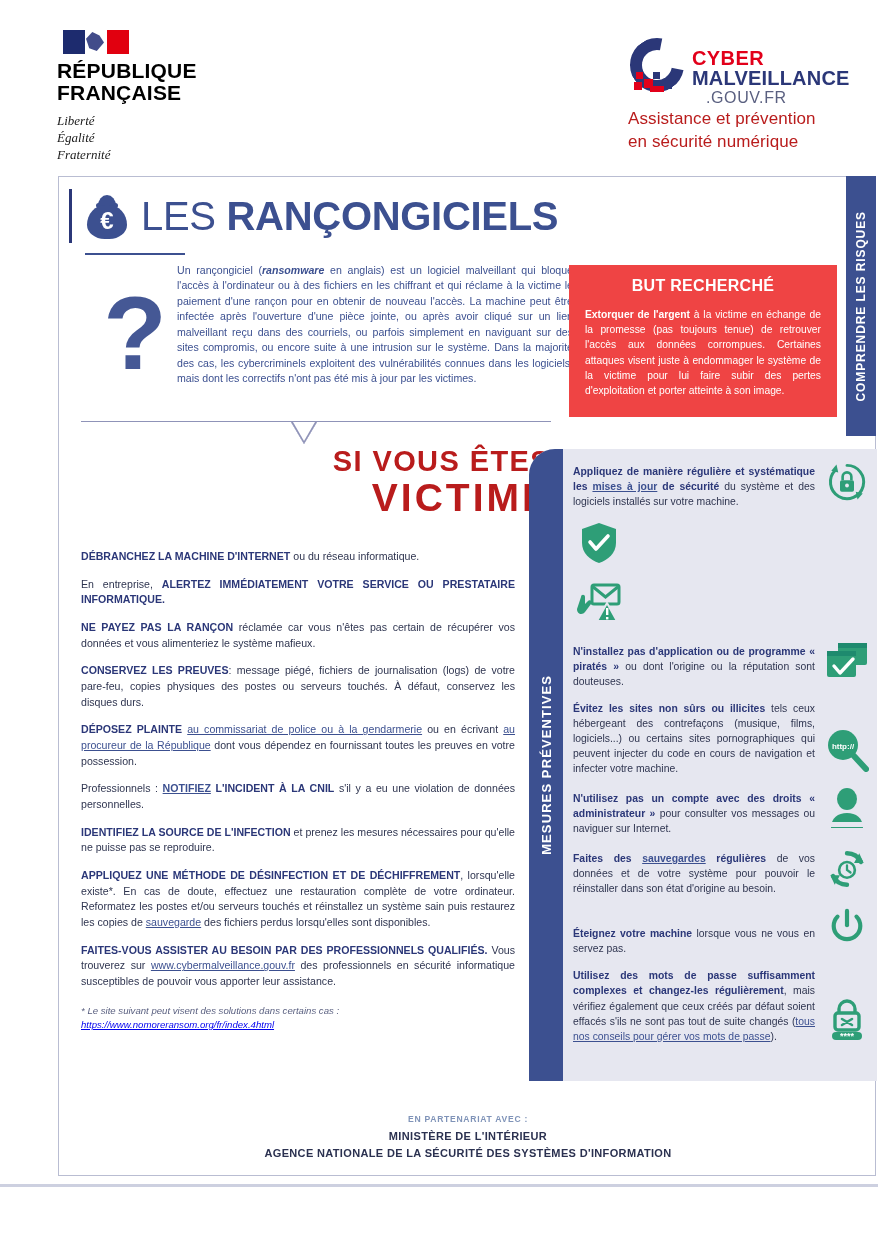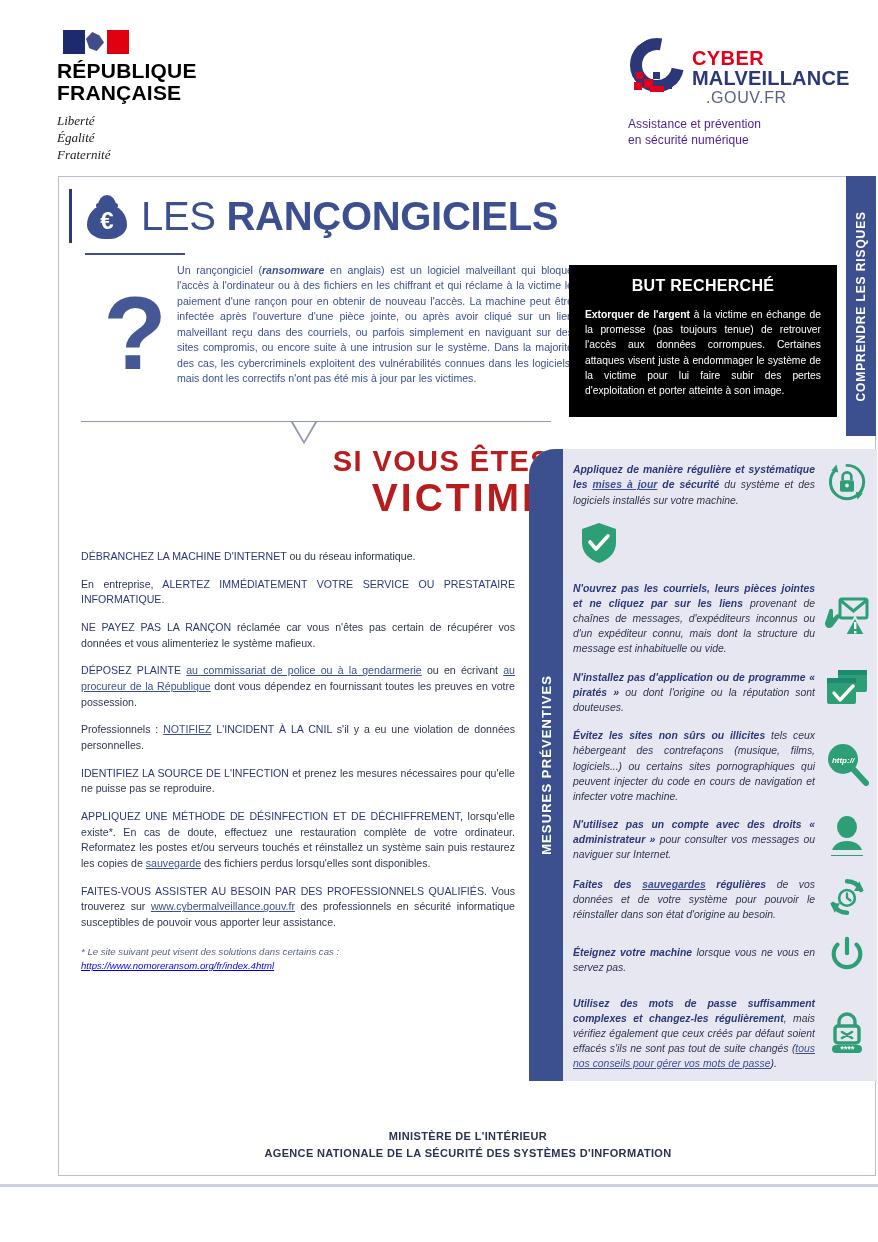--- a/index.html
+++ b/index.html
@@ -111,23 +111,23 @@
   }
   .cl-malv {
     font-size: 20px; font-weight: bold; letter-spacing: .2px;
     color: #2b3778; line-height: 1.02;
   }
   .cl-gouv {
     font-size: 16px; font-weight: normal; letter-spacing: .6px;
     color: #5a6080; line-height: 1.1; margin-left: 14px;
   }
   .cl-tag {
-    margin-top: 12px;
-    font-size: 12px;
-    color: #4c1d95;
+    margin-top: 4px;
+    font-size: 17px;
+    color: #b91c1c;
     line-height: 1.35;
     letter-spacing: .1px;
   }
 
   
   .frame {
     position: absolute;
     left: 58px;
     top: 176px;
     width: 818px;
@@ -258,21 +258,21 @@
   }
   .intro p b { font-weight: bold; font-style: italic; }
 
   
   .goal-box {
     position: absolute;
     left: 510px;
     top: 88px;
     width: 268px;
     height: 152px;
-    background: #000000;
+    background: #ef4444;
     padding: 12px 16px 10px 16px;
   }
   .goal-title {
     text-align: center;
     color: #ffffff;
     font-weight: bold;
     font-size: 16px;
     letter-spacing: .3px;
     margin-bottom: 12px;
   }
@@ -352,21 +352,21 @@
     top: 372px;
     width: 434px;
   }
   .vitem {
     font-size: 10.6px;
     line-height: 1.48;
     color: #2f3550;
     text-align: justify;
     margin-bottom: 12px;
   }
-  .vitem b { font-weight: normal; color: #2b3778; }
+  .vitem b { font-weight: bold; color: #2b3778; }
   .vitem u, .vitem .lnk {
     text-decoration: underline;
     color: #3c5090;
   }
   .vnote {
     font-size: 9.6px;
     line-height: 1.5;
     color: #5a6080;
     font-style: italic;
     text-align: justify;
@@ -406,23 +406,22 @@
     white-space: nowrap;
   }
   .prev-list {
     position: absolute;
     left: 514px;
     top: 284px;
     width: 300px;
   }
   .pitem {
     display: flex;
-    align-items: center;
+    align-items: flex-end;
     margin-bottom: 12px;
-    font-style: italic;
   }
   .pitem-text {
     flex: 1 1 auto;
     font-size: 10.4px;
     line-height: 1.45;
     color: #2f3550;
     text-align: justify;
     padding-right: 6px;
   }
   .pitem-text b { font-weight: bold; color: #2b3778; }
@@ -554,20 +553,21 @@
     </div>
 
     <div class="victim-list">
 
       <div class="vitem"><b>DÉBRANCHEZ LA MACHINE D'INTERNET</b><span> ou du réseau informatique.</span></div>
 
       <div class="vitem"><span>En entreprise, </span><b>ALERTEZ IMMÉDIATEMENT VOTRE SERVICE OU PRESTATAIRE INFORMATIQUE.</b></div>
 
       <div class="vitem"><b>NE PAYEZ PAS LA RANÇON</b><span> réclamée car vous n'êtes pas certain de récupérer vos données et vous alimenteriez le système mafieux.</span></div>
 
+      <div class="vitem"><b>CONSERVEZ LES PREUVES</b><span>: message piégé, fichiers de journalisation (logs) de votre pare-feu, copies physiques des postes ou serveurs touchés. À défaut, conservez les disques durs.</span></div>
 
       <div class="vitem"><b>DÉPOSEZ PLAINTE</b> <a class="lnk" href="#">au commissariat de police ou à la gendarmerie</a><span> ou en écrivant </span><a class="lnk" href="#">au procureur de la République</a><span> dont vous dépendez en fournissant toutes les preuves en votre possession.</span></div>
 
       <div class="vitem"><span>Professionnels : </span><b><a class="lnk" href="#">NOTIFIEZ</a></b><b> L'INCIDENT À LA CNIL</b><span> s'il y a eu une violation de données personnelles.</span></div>
 
       <div class="vitem"><b>IDENTIFIEZ LA SOURCE DE L'INFECTION</b><span> et prenez les mesures nécessaires pour qu'elle ne puisse pas se reproduire.</span></div>
 
       <div class="vitem"><b>APPLIQUEZ UNE MÉTHODE DE DÉSINFECTION ET DE DÉCHIFFREMENT</b><span>, lorsqu'elle existe*. En cas de doute, effectuez une restauration complète de votre ordinateur. Reformatez les postes et/ou serveurs touchés et réinstallez un système sain puis restaurez les copies de </span><a class="lnk" href="#">sauvegarde</a><span> des fichiers perdus lorsqu'elles sont disponibles.</span></div>
 
       <div class="vitem"><b>FAITES-VOUS ASSISTER AU BESOIN PAR DES PROFESSIONNELS QUALIFIÉS.</b><span> Vous trouverez sur </span><a class="lnk" href="#">www.cybermalveillance.gouv.fr</a><span> des professionnels en sécurité informatique susceptibles de pouvoir vous apporter leur assistance.</span></div>
@@ -599,21 +599,20 @@
       <div class="pitem">
         <div class="pitem-icon">
           <svg width="40" height="44" viewBox="0 0 40 44">
             <path d="M20 2 L37 8 v14 c0 10-8 17-17 20 C11 39 3 32 3 22 V8 Z" fill="#2e9e77"></path>
             <path d="M11 21 l6 7 l12 -13" fill="none" stroke="#ffffff" stroke-width="3.6" stroke-linecap="round" stroke-linejoin="round"></path>
           </svg>
         </div>
       </div>
 
       <div class="pitem">
-        <div class="pitem-text"><b>N'ouvrez pas les courriels, leurs pièces jointes et ne cliquez par sur les liens</b><span> provenant de chaînes de messages, d'expéditeurs inconnus ou d'un expéditeur connu, mais dont la structure du message est inhabituelle ou vide.</span></div>
         <div class="pitem-icon">
           <svg width="46" height="42" viewBox="0 0 46 42">
             <rect x="16" y="4" width="27" height="19" rx="2" fill="none" stroke="#2e9e77" stroke-width="3"></rect>
             <path d="M16 5 L29.5 16 L43 5" fill="none" stroke="#2e9e77" stroke-width="3"></path>
             <path d="M5 16 c0-3 4-3 4 0 v7 l3-3 c2-2 5 1 3 3 l-6 8 c-2 3-8 3-8-3 Z" fill="#2e9e77"></path>
             <path d="M31 22 L41 40 H21 Z" fill="#2e9e77" stroke="#e6e7f0" stroke-width="2"></path>
             <rect x="30" y="27" width="2.4" height="7" fill="#ffffff"></rect>
             <rect x="30" y="36" width="2.4" height="2.4" fill="#ffffff"></rect>
           </svg>
         </div>
@@ -687,20 +686,21 @@
             <path d="M15 23 l10 6 M25 23 l-10 6" stroke="#2e9e77" stroke-width="2.6" stroke-linecap="round"></path>
             <rect x="5" y="36" width="30" height="8" rx="4" fill="#2e9e77"></rect>
             <text x="20" y="43" font-family="Liberation Sans, sans-serif" font-size="9" font-weight="bold" fill="#ffffff" text-anchor="middle">****</text>
           </svg>
         </div>
       </div>
 
     </div>
 
     <div class="footer">
+      <div class="f-small">EN PARTENARIAT AVEC :</div>
       <div class="f-line">MINISTÈRE DE L'INTÉRIEUR</div>
       <div class="f-line">AGENCE NATIONALE DE LA SÉCURITÉ DES SYSTÈMES D'INFORMATION</div>
     </div>
 
   </div>
 
   <div class="bottom-rule"></div>
 
 </div>
 

